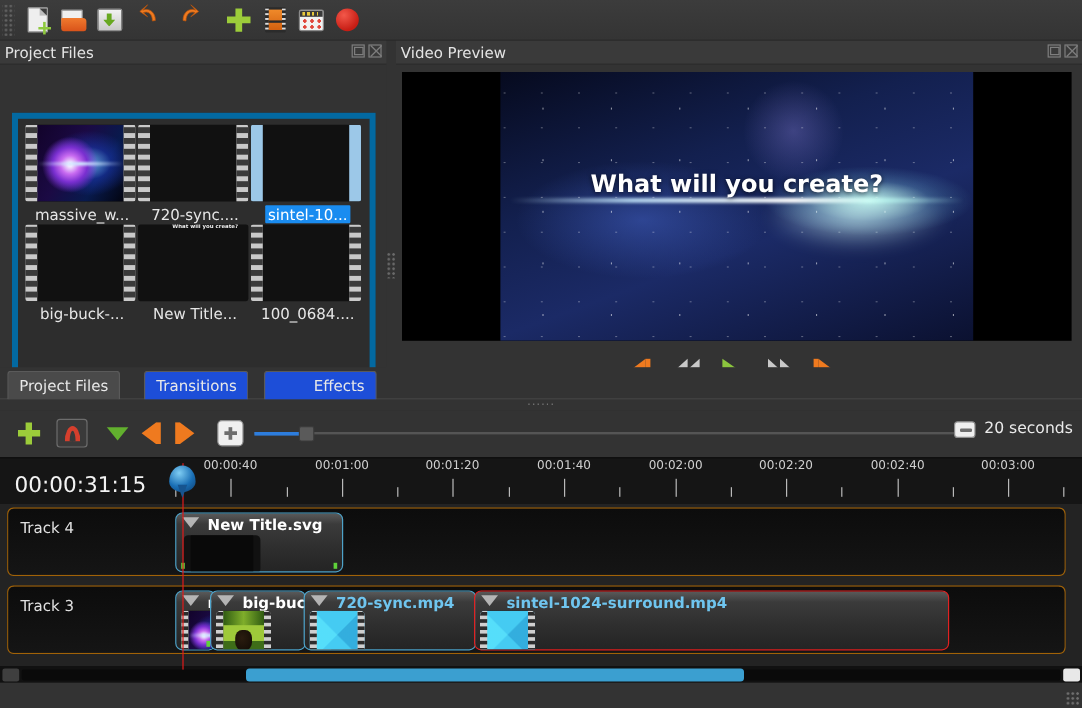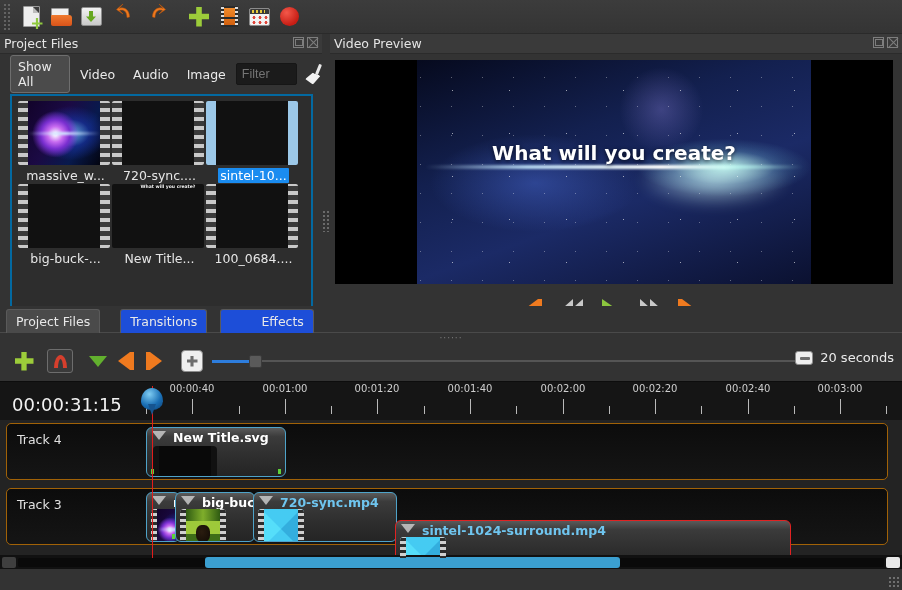--- a/index.html
+++ b/index.html
@@ -72,21 +72,21 @@
   .filterbar{position:absolute;left:0;top:22px;width:322px;height:36px;display:flex;align-items:center;gap:2px;padding-left:10px;}
   .fbtn{font-size:12.5px;color:#eaeaea;padding:3px 7px;border-radius:3px;background:transparent;border:1px solid transparent;}
   .fbtn.active{background:#4b4b4b;border:1px solid #6e6e6e;}
   .finput{width:61px;height:22px;background:#1b1b1b;border:1px solid #161616;border-radius:2px;
     color:#8d8d8d;font-size:12.5px;padding:2px 5px;outline:none;}
   .broom{width:22px;height:22px;position:relative;margin-left:5px;}
   .broom .h{position:absolute;left:13px;top:1px;width:3px;height:11px;background:#e9e9e9;transform:rotate(22deg);border-radius:1px;}
   .broom .b{position:absolute;left:2px;top:10px;width:13px;height:11px;background:#f2f2f2;transform:rotate(22deg);
     clip-path:polygon(35% 0,100% 0,70% 100%,0 80%);}
 
-  #files-area{position:absolute;left:10px;top:60px;width:303px;height:236px;background:#2d2d2d;border:2px solid #0369a1;overflow:hidden;}
+  #files-area{position:absolute;left:10px;top:60px;width:303px;height:236px;background:#2d2d2d;border:5px solid #0369a1;overflow:hidden;}
   .file-item{position:absolute;width:95px;}
   .thumb-wrap{width:92px;height:64px;position:relative;background:#111;border-radius:2px;overflow:hidden;}
   .perf{position:absolute;top:0;bottom:0;width:10px;z-index:3;
     background:#c9c9c9;
     background-image:linear-gradient(#3a3a3a 0 5px, transparent 5px 9px);
     background-size:10px 9px;background-position:0 2px;}
   .perf.l{left:0;} .perf.r{right:0;}
   .perf.blue{background:#9cc8e8;}
   .thumb-img{position:absolute;left:10px;right:10px;top:0;bottom:0;}
   .file-label{font-size:12.5px;color:#e6e6e6;text-align:center;margin-top:3px;white-space:nowrap;}
@@ -288,31 +288,20 @@
 
   <div id="project-panel">
     <div class="panel-head pf-head">
       <span class="ttl">Project Files</span>
       <span class="hdr-icons">
         <span class="hicon float"></span>
         <span class="hicon close"></span>
       </span>
     </div>
 
-    <div class="filterbar">
-      <div class="fbtn active">Show All</div>
-      <div class="fbtn">Video</div>
-      <div class="fbtn">Audio</div>
-      <div class="fbtn">Image</div>
-      <input class="finput" placeholder="Filter" style="">
-      <div class="broom">
-          <div class="h"></div>
-          <div class="b"></div>
-        </div>
-    </div>
 
     <div id="files-area">
         <div class="file-item" style="left: 6px; top: 5px;">
           <div class="thumb-wrap">
             <div class="perf l"></div>
             <div class="thumb-img t-massive"></div>
             <div class="perf r"></div>
           </div>
           <div class="lblwrap"><span class="file-label">massive_w...</span></div>
         </div>
@@ -537,21 +526,21 @@
         <div class="clip" style="left: 246px; width: 144px; height: 50px;">
           <div class="clip-chev"></div>
           <span class="clip-title blue">720-sync.mp4</span>
           <div class="clip-thumb" style="">
             <div class="perf" style="position:absolute;left:0;top:0;bottom:0"></div>
             <div class="ct-img t-720"></div>
             <div class="perf" style="position:absolute;right:0;top:0;bottom:0"></div>
             <div class="ct-trans"></div>
           </div>
         </div>
-        <div class="clip sel" style="left: 388px; width: 396px; height: 50px; margin-top: 28px;">
+        <div class="clip sel" style="left: 388px; width: 396px; height: 50px;">
           <div class="clip-chev"></div>
           <span class="clip-title blue">sintel-1024-surround.mp4</span>
           <div class="clip-thumb" style="">
             <div class="perf" style="position:absolute;left:0;top:0;bottom:0"></div>
             <div class="ct-img t-sintel"></div>
             <div class="perf" style="position:absolute;right:0;top:0;bottom:0"></div>
             <div class="ct-trans"></div>
           </div>
         </div>
       </div>

